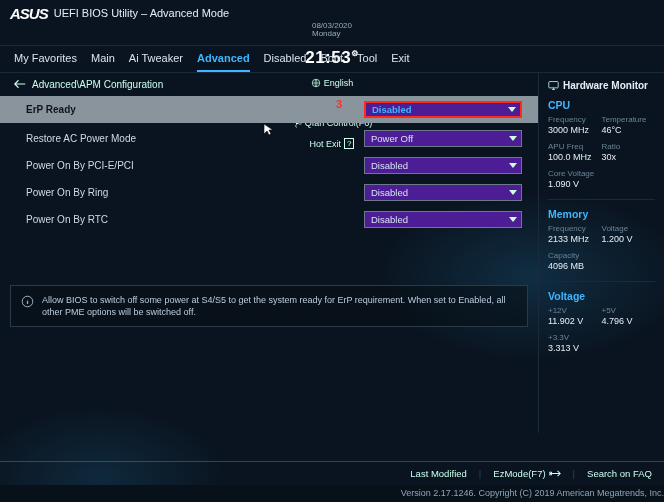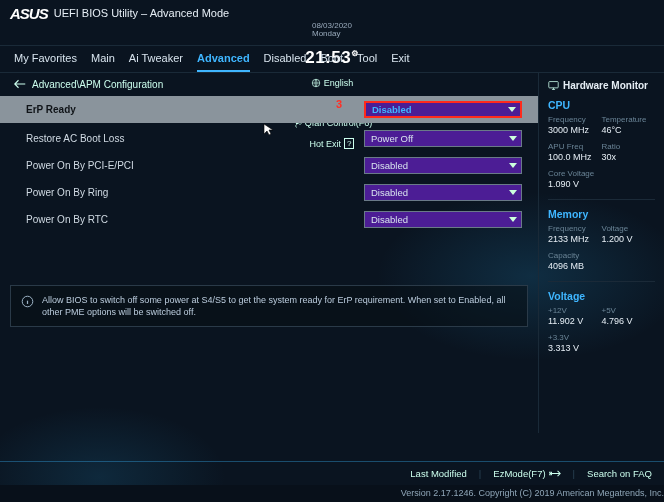--- a/index.html
+++ b/index.html
@@ -126,21 +126,21 @@
         <div class="select hi">
           <span>Disabled</span>
           <span class="caret"></span>
         </div>
       </div>
       <svg class="cursor" viewBox="0 0 12 12">
           <path d="M1 1l0 10 3-3 2 4 2-1-2-4 4 0z" fill="#fff" stroke="#000" stroke-width="0.6"></path>
         </svg>
 
       <div class="row">
-        <span>Restore AC Boot Loss</span>
+        <span>Restore AC Power Mode</span>
         <div class="select">
           <span>Power Off</span>
           <span class="caret"></span>
         </div>
       </div>
       <div class="row">
         <span>Power On By PCI-E/PCI</span>
         <div class="select">
           <span>Disabled</span>
           <span class="caret"></span>

